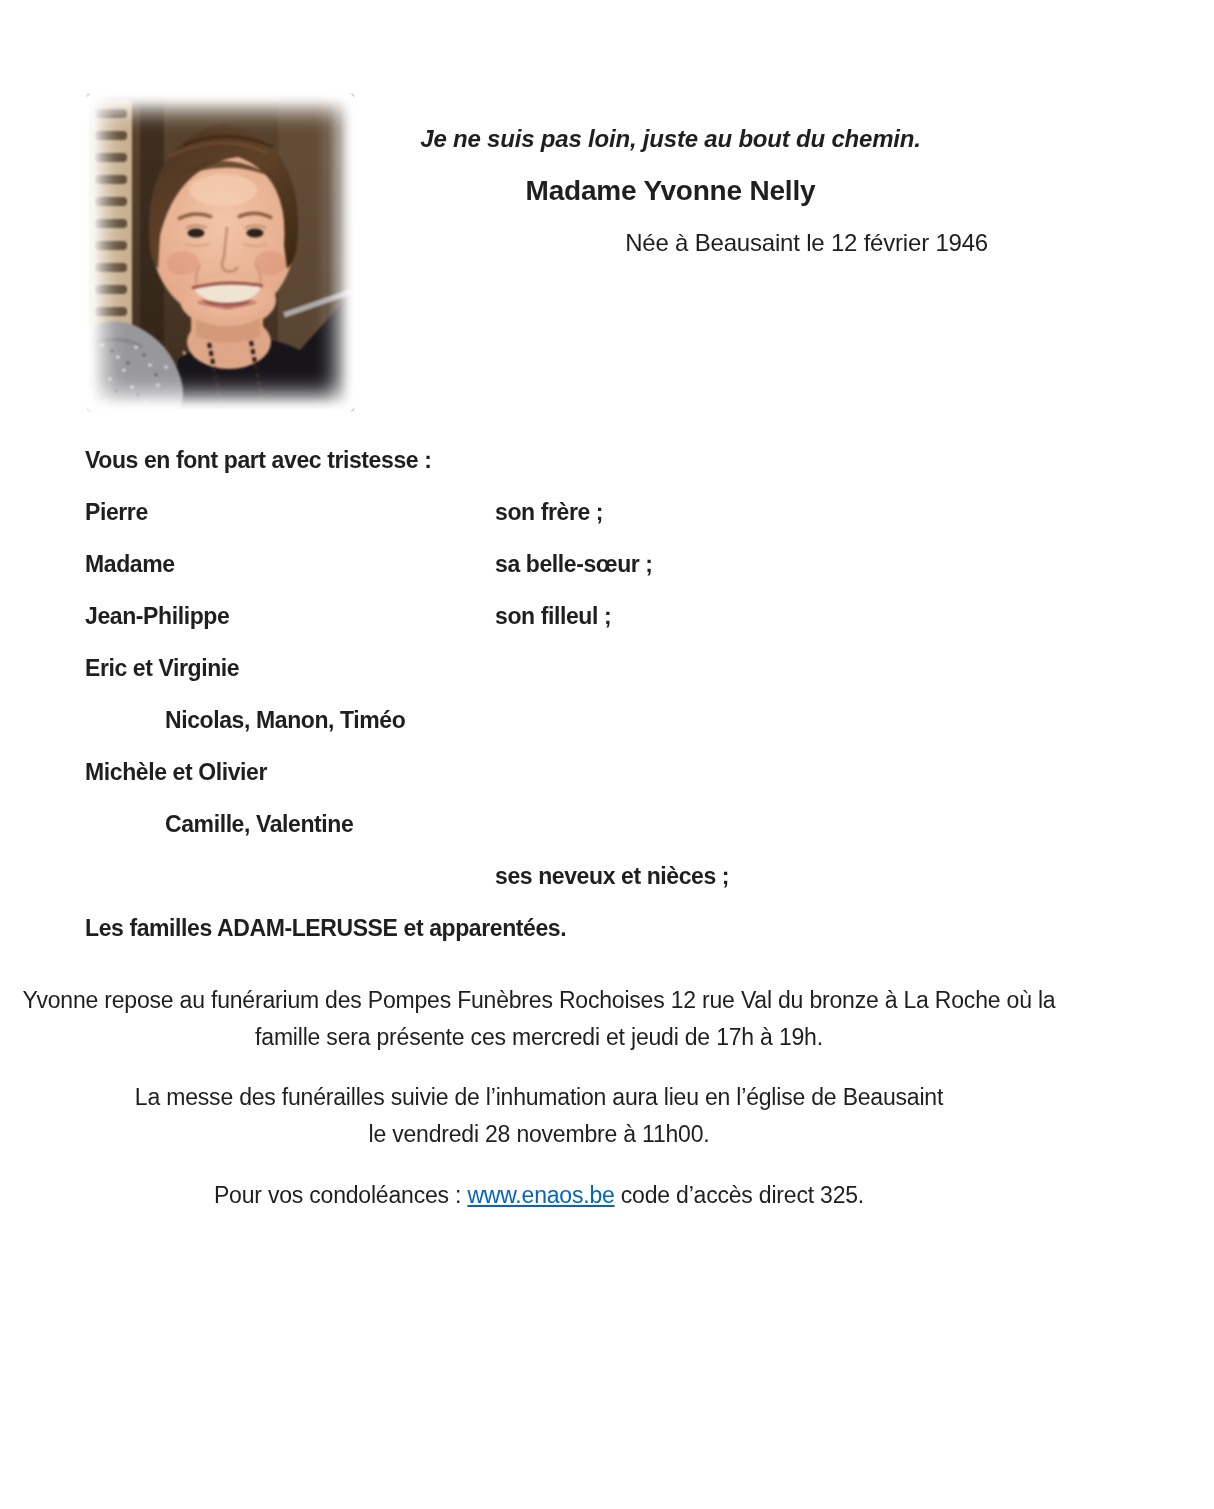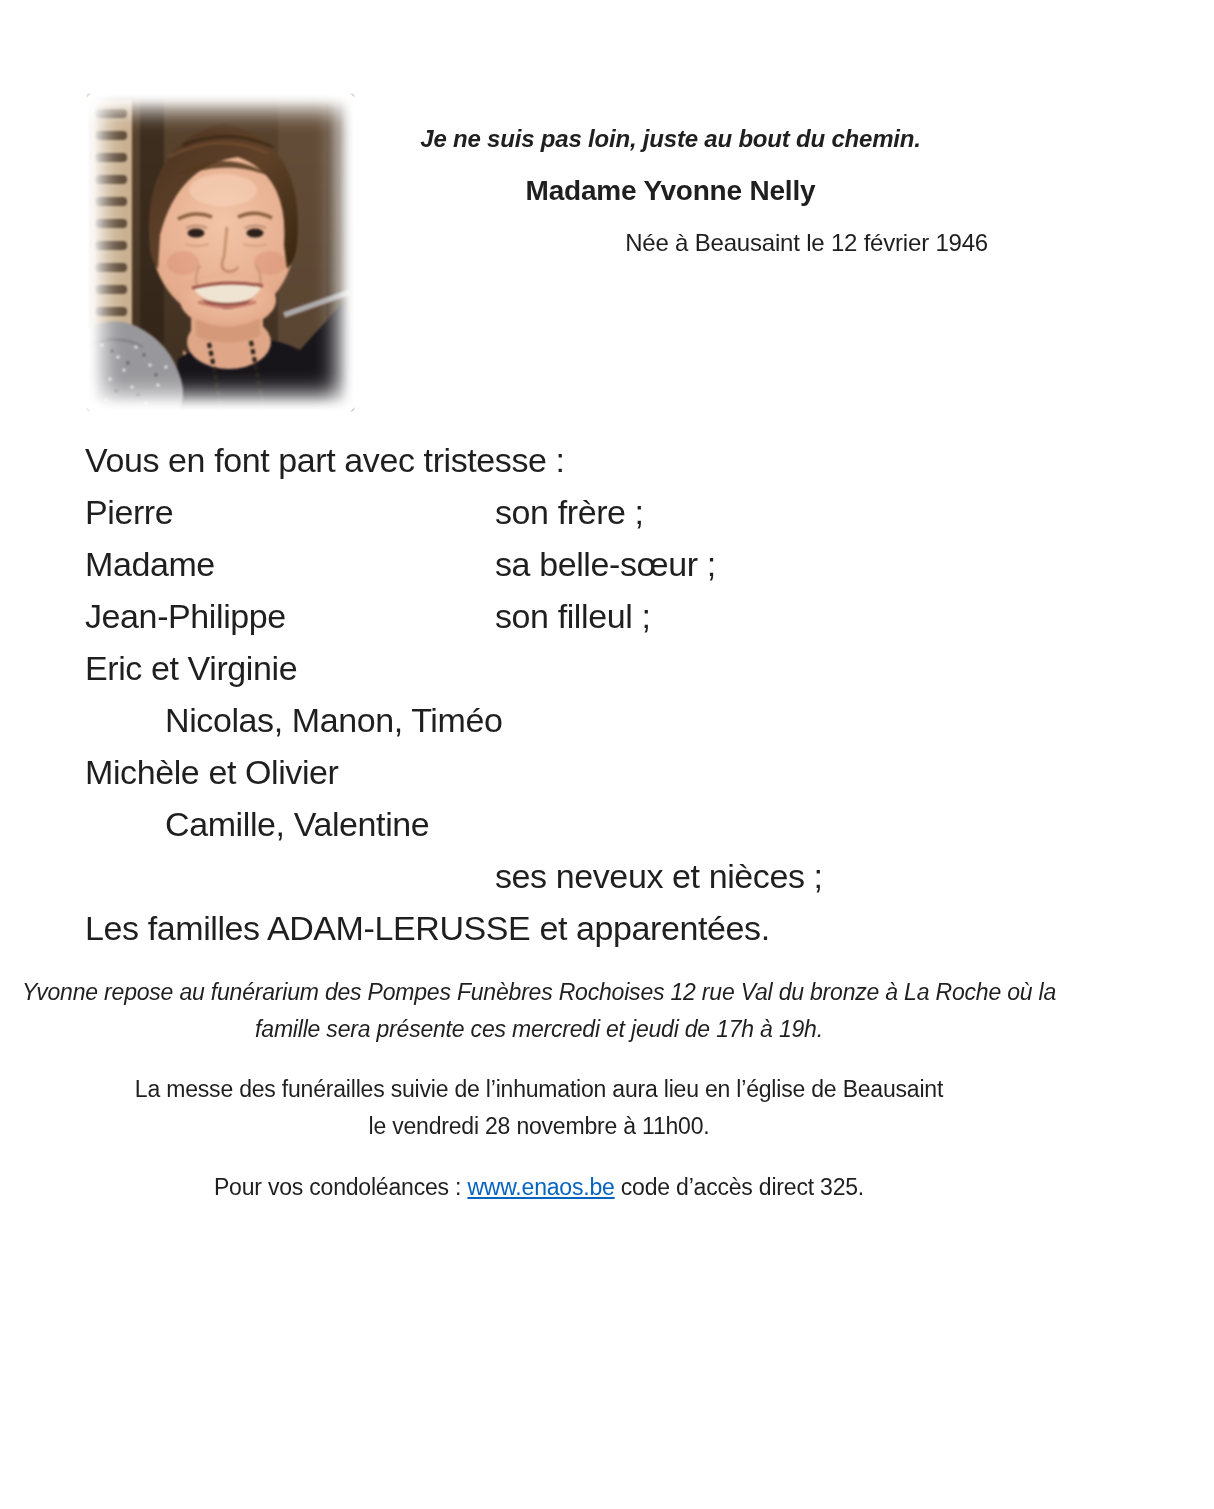--- a/index.html
+++ b/index.html
@@ -20,30 +20,30 @@
   .photo-fade {
     position: absolute; inset: -3px; pointer-events: none; border-radius: 12px;
     box-shadow: inset 0 0 22px 18px #ffffff, inset 0 0 10px 8px rgba(255,255,255,.85);
   }
   .header-text { flex: 1; text-align: center; padding-top: 18px; letter-spacing: -0.2px; }
   .epitaph { font-size: 24px; font-weight: bold; font-style: italic; line-height: 52px; white-space: nowrap; }
   .deceased-name { font-size: 28px; font-weight: bold; line-height: 52px; white-space: nowrap; }
   .birth-line, .death-line { font-size: 24px; line-height: 52px; white-space: nowrap; text-align: right; }
 
   
-  .family { margin: 24px 90px 0 85px; font-size: 34px; letter-spacing: -0.4px; }
+  .family { margin: 24px 90px 0 85px; font-size: 23px; letter-spacing: -0.4px; font-weight: bold; }
   .intro { line-height: 52px; }
   .frow { display: grid; grid-template-columns: 410px auto; line-height: 52px; }
   .fcell { white-space: nowrap; }
   .indent { padding-left: 80px; }
   .families-line { line-height: 52px; }
 
   
   .notices { text-align: center; font-size: 23px; letter-spacing: -0.2px; line-height: 37px; }
-  .notice-repose { margin-top: 20px; font-style: italic; }
+  .notice-repose { margin-top: 28px; }
   .notice-service { margin-top: 15px; }
   .condolences { margin-top: 24px; }
   .nline { display: block; white-space: nowrap; }
   a.enaos-link { color: var(--color-link, #0563c1); text-decoration: underline; cursor: pointer; }
 </style>
 </head>
 <body>
 
 <div class="page">
 

